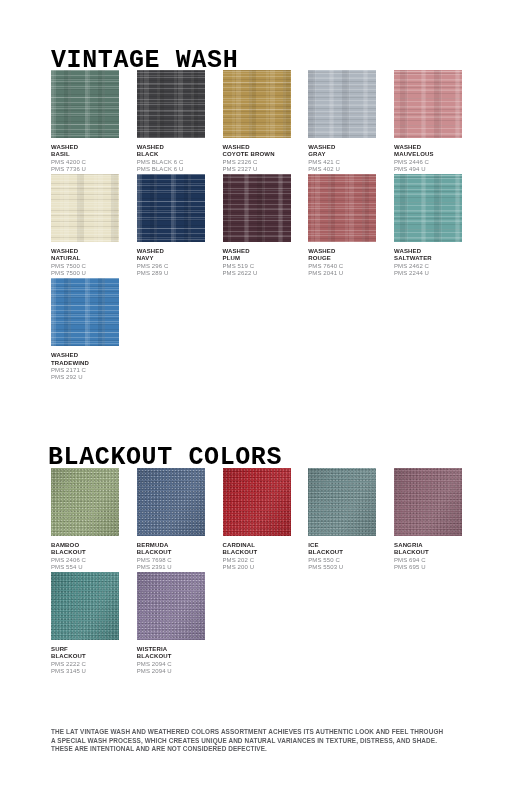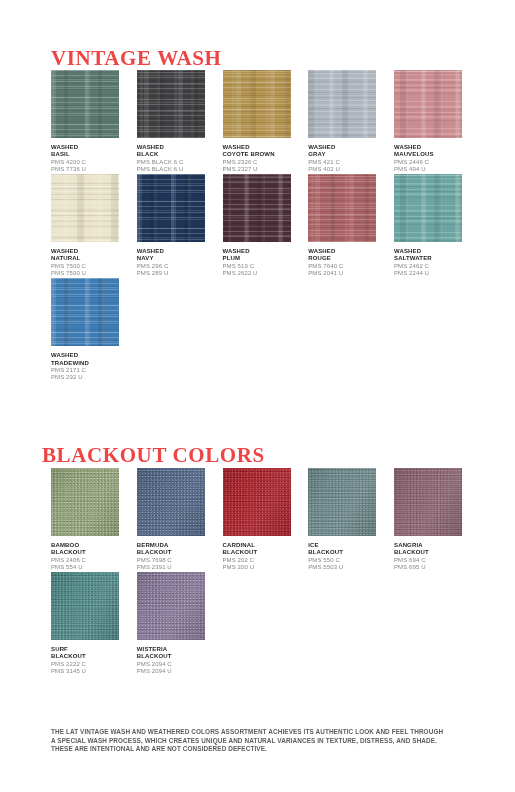--- a/index.html
+++ b/index.html
@@ -2,30 +2,30 @@
 <html><head>
 <meta charset="utf-8">
 <title>Color Card</title>
 <style>
   html,body{margin:0;padding:0;background:#ffffff;}
   body{width:515px;height:792px;font-family:"Liberation Sans",sans-serif;-webkit-font-smoothing:antialiased;}
   .page{position:relative;width:515px;height:792px;background:#ffffff;overflow:hidden;}
 
   .section-title{
     position:absolute;
-    font-family:Liberation Serif, serif;
+    font-family:Liberation Mono, monospace;
     font-weight:bold;
-    font-size:21px;
+    font-size:25px;
     line-height:20px;
     letter-spacing:0.6px;
-    color:#ef4444;
+    color:#000000;
     white-space:nowrap;
   }
   #title-vintage{left:51px;top:34px;}
-  #title-blackout{left:42px;top:431px;}
+  #title-blackout{left:48px;top:431px;}
 
   .grid{
     position:absolute;
     display:grid;
     grid-template-columns:repeat(5,68px);
     column-gap:17.75px;
     row-gap:1px;
   }
   #grid-vintage{left:51px;top:70px;}
   #grid-blackout{left:51px;top:468px;}

